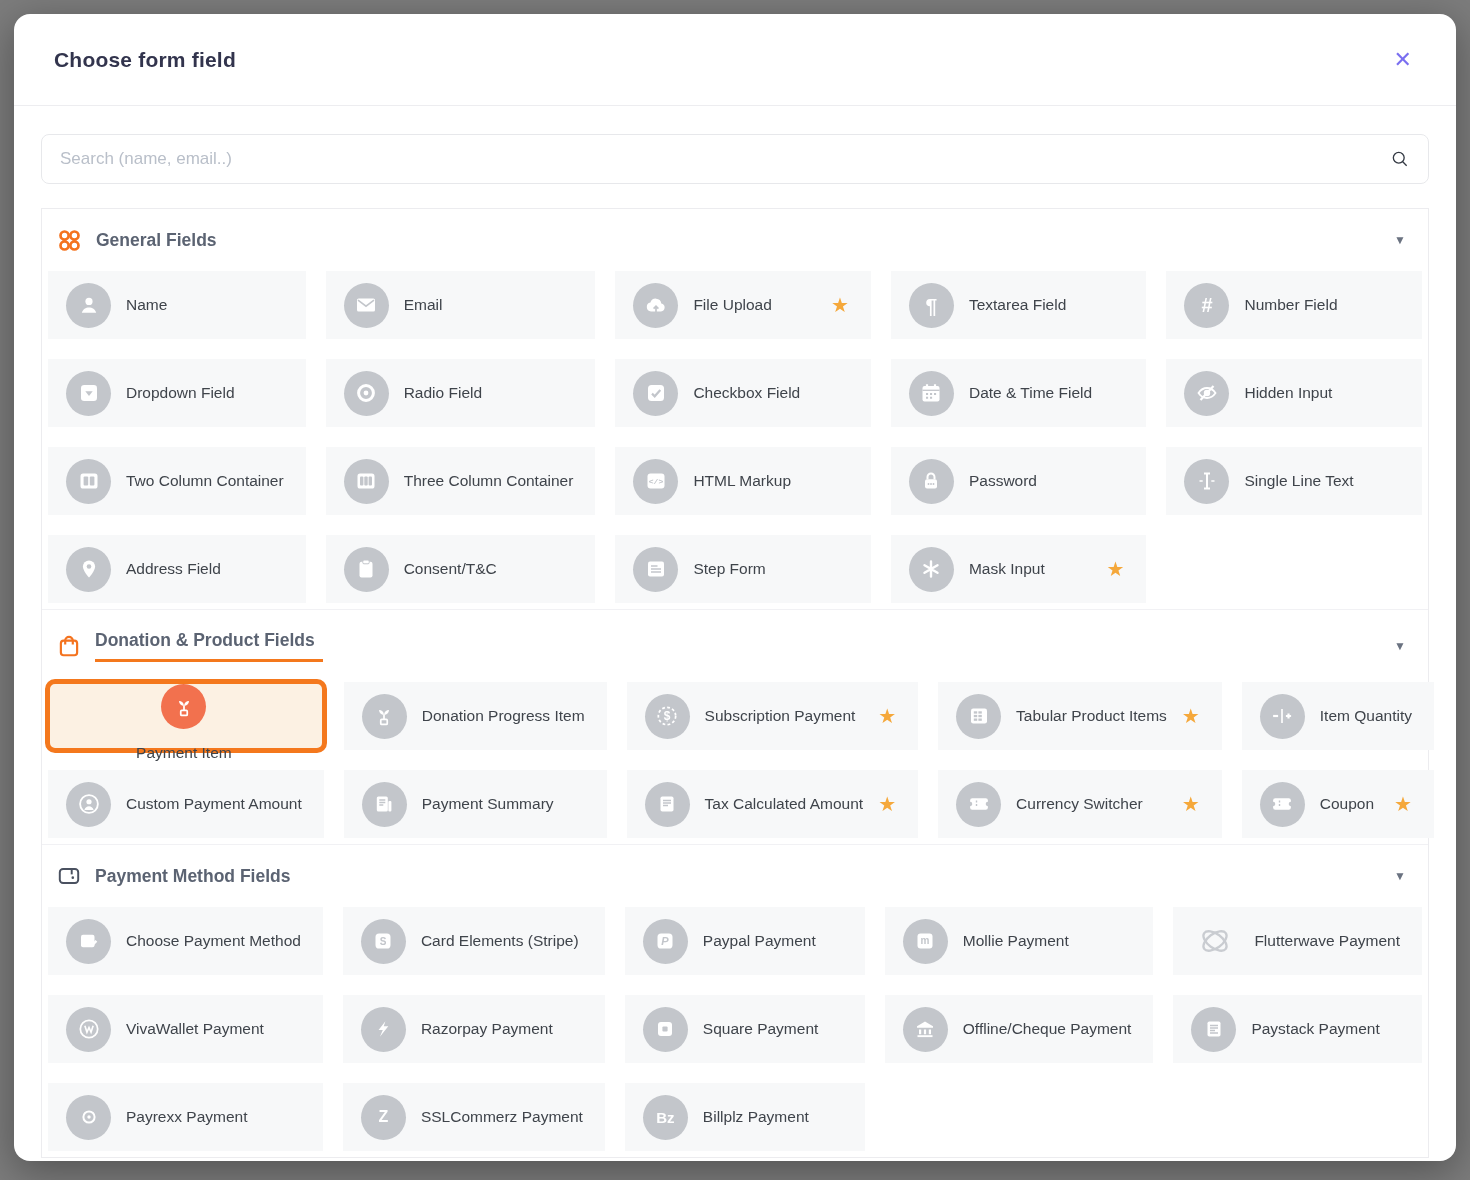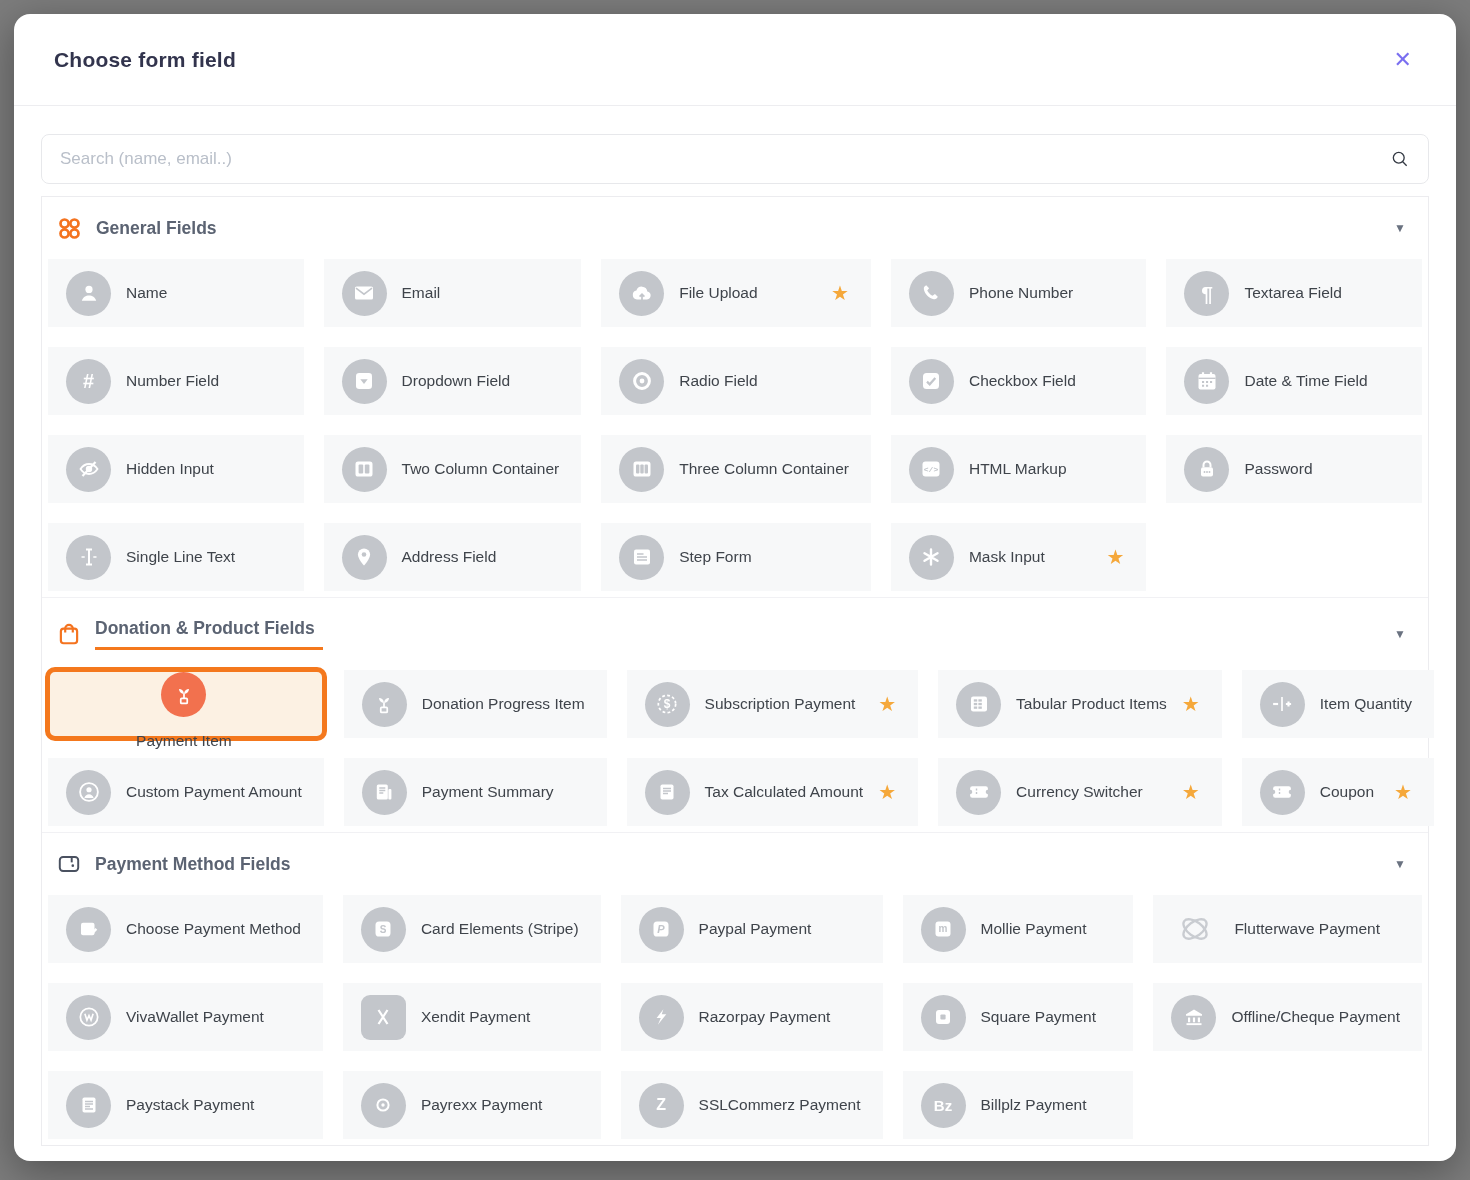--- a/index.html
+++ b/index.html
@@ -11,21 +11,21 @@
   body{background:#7c7c7c;font-family:"Liberation Sans",sans-serif;position:relative;overflow:hidden;}
   .modal{position:absolute;left:14px;top:14px;width:1442px;height:1147px;background:#fff;
          border-radius:16px;box-shadow:0 10px 40px rgba(0,0,0,.35);overflow:hidden;}
   .modal-header{height:92px;display:flex;align-items:center;justify-content:space-between;
                 padding:0 40px;border-bottom:1px solid #ededf0;}
   .modal-title{font-size:21px;font-weight:bold;color:#32344d;letter-spacing:.2px;}
   .close-btn{background:none;border:none;cursor:pointer;font-size:22px;color:var(--close-purple);
              line-height:1;padding:4px;}
   .modal-body{padding:28px 27px 0 27px;}
   .search-bar{height:50px;border:1px solid #e7e8eb;border-radius:8px;display:flex;align-items:center;
-              padding:16px 18px;margin-bottom:12px;background:#fff;}
+              padding:16px 18px;margin-bottom:24px;background:#fff;}
   .search-input{flex:1;border:none;outline:none;font-size:17px;color:#3c4147;background:transparent;
                 font-family:"Liberation Sans",sans-serif;}
   .search-input::placeholder{color:#b9bfc9;}
   .sections{border:1px solid #ececef;}
   .section + .section{border-top:1px solid #f1f1f4;}
   .section-header{display:flex;align-items:center;gap:13px;padding:0 14px;height:62px;background:#fff;cursor:pointer;}
   .section-header.tall{height:72px;}
   .section-title{font-size:17.5px;font-weight:bold;color:#5b6372;}
   .section-title.underlined{border-bottom:3px solid var(--accent-orange);padding:0 8px 8px 0;}
   .chevron{margin-left:auto;color:#6a7280;font-size:12px;padding:4px 8px;}
@@ -107,29 +107,20 @@
                 <svg width="24" height="24" viewBox="0 0 24 24">
                   <path d="M7 18.5a4.5 4.5 0 01-.6-8.9A5.6 5.6 0 0117.3 10.4 4.1 4.1 0 0117 18.5z" fill="#fff"></path>
                   <path d="M12 20v-6.2M9.6 15.6L12 13.2l2.4 2.4" stroke="#c3c6cb" stroke-width="1.7" fill="none"></path>
                 </svg>
               </span>
     <span class="tile-label">File Upload</span>
     <span class="star">★</span>
   </div>
             <div class="tile">
     <span class="tile-icon icon-circle">
-                <svg width="22" height="22" viewBox="0 0 24 24">
-                  <path d="M6.8 3.6l3.1 3.1-2 2.6c1 2.3 3.5 4.8 5.8 5.8l2.6-2 3.1 3.1c-.7 1.8-2.4 2.9-4.3 2.5-5.2-1-10-5.8-10.9-10.9-.3-1.9.8-3.5 2.6-4.2z" fill="#fff"></path>
-                </svg>
-              </span>
-    <span class="tile-label">Phone Number</span>
-
-  </div>
-            <div class="tile">
-    <span class="tile-icon icon-circle">
                 <span class="tg" style="font-size:21px">¶</span>
               </span>
     <span class="tile-label">Textarea Field</span>
 
   </div>
             <div class="tile">
     <span class="tile-icon icon-circle">
                 <span class="tg">#</span>
               </span>
     <span class="tile-label">Number Field</span>
@@ -245,20 +236,30 @@
 
   </div>
             <div class="tile">
     <span class="tile-icon icon-circle">
                 <svg width="24" height="24" viewBox="0 0 24 24">
                   <path d="M12 3.4a6.1 6.1 0 016.1 6.1c0 4.5-6.1 11-6.1 11s-6.1-6.5-6.1-11A6.1 6.1 0 0112 3.4z" fill="#fff"></path>
                   <circle cx="12" cy="9.5" r="2.3" fill="#c3c6cb"></circle>
                 </svg>
               </span>
     <span class="tile-label">Address Field</span>
+
+  </div>
+            <div class="tile">
+    <span class="tile-icon icon-circle">
+                <svg width="24" height="24" viewBox="0 0 24 24">
+                  <rect x="5.5" y="4.8" width="13" height="15.7" rx="2" fill="#fff"></rect>
+                  <rect x="8.8" y="3" width="6.4" height="3.8" rx="1.2" fill="#fff" stroke="#c3c6cb" stroke-width="1"></rect>
+                </svg>
+              </span>
+    <span class="tile-label">Consent/T&amp;C</span>
 
   </div>
             <div class="tile">
     <span class="tile-icon icon-circle">
                 <svg width="24" height="24" viewBox="0 0 24 24">
                   <rect x="4" y="4.5" width="16" height="15" rx="2" fill="#fff"></rect>
                   <path d="M7 9h6.5M7 12h10M7 15h10" stroke="#c3c6cb" stroke-width="1.5"></path>
                 </svg>
               </span>
     <span class="tile-label">Step Form</span>
@@ -476,29 +477,20 @@
     <span class="tile-icon icon-circle">
                 <svg width="26" height="26" viewBox="0 0 24 24">
                   <circle cx="12" cy="12" r="8" fill="none" stroke="#fff" stroke-width="1.6"></circle>
                   <path d="M8.2 9l1.9 6 1.9-4.4 1.9 4.4 1.9-6" stroke="#fff" stroke-width="1.5" fill="none"></path>
                 </svg>
               </span>
     <span class="tile-label">VivaWallet Payment</span>
 
   </div>
             <div class="tile">
-    <span class="tile-icon icon-square">
-                <svg width="24" height="24" viewBox="0 0 24 24" fill="none" stroke="#fff" stroke-width="2.2">
-                  <path d="M7.5 5l4.5 7-4.5 7M16.5 5L12 12l4.5 7"></path>
-                </svg>
-              </span>
-    <span class="tile-label">Xendit Payment</span>
-
-  </div>
-            <div class="tile">
     <span class="tile-icon icon-circle">
                 <svg width="22" height="22" viewBox="0 0 24 24">
                   <path d="M14.6 3.5l-7.4 9.6h4.6L8.6 20.5l9.2-11.6h-5z" fill="#fff"></path>
                 </svg>
               </span>
     <span class="tile-label">Razorpay Payment</span>
 
   </div>
             <div class="tile">
     <span class="tile-icon icon-circle">

